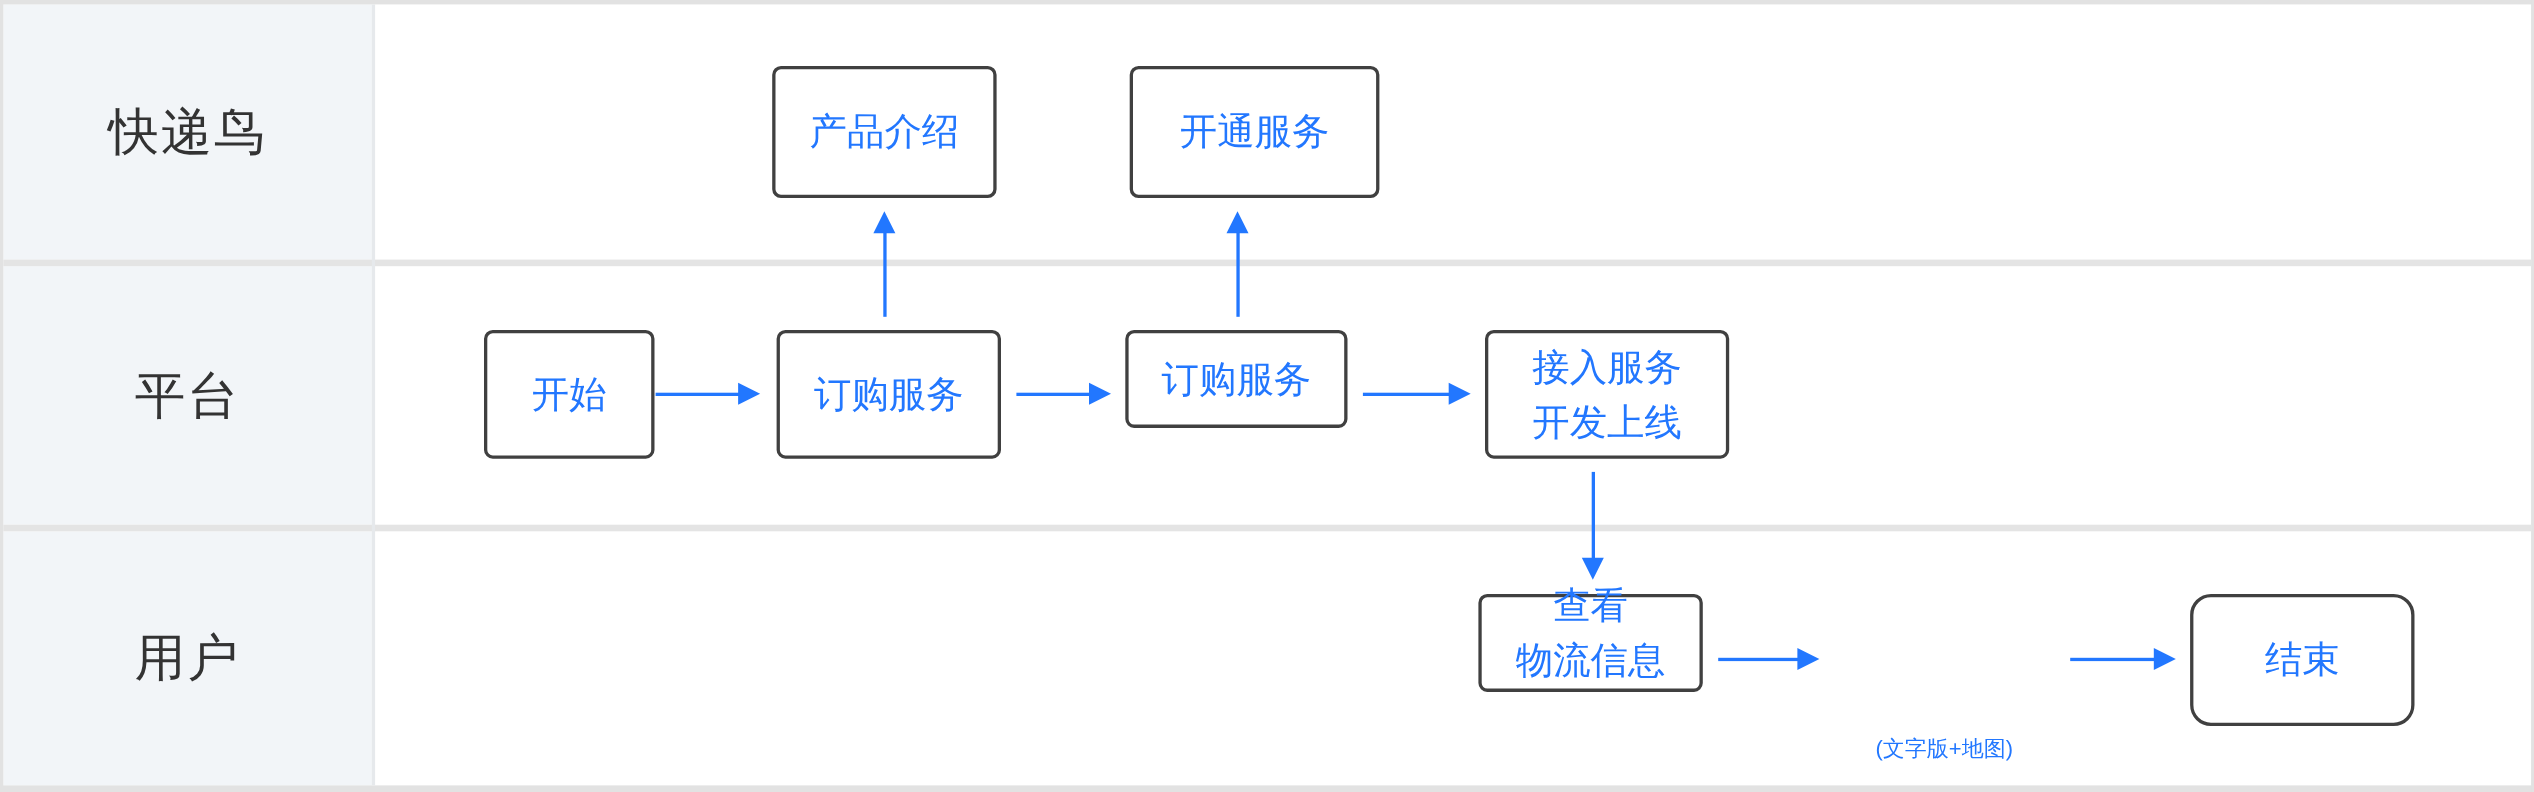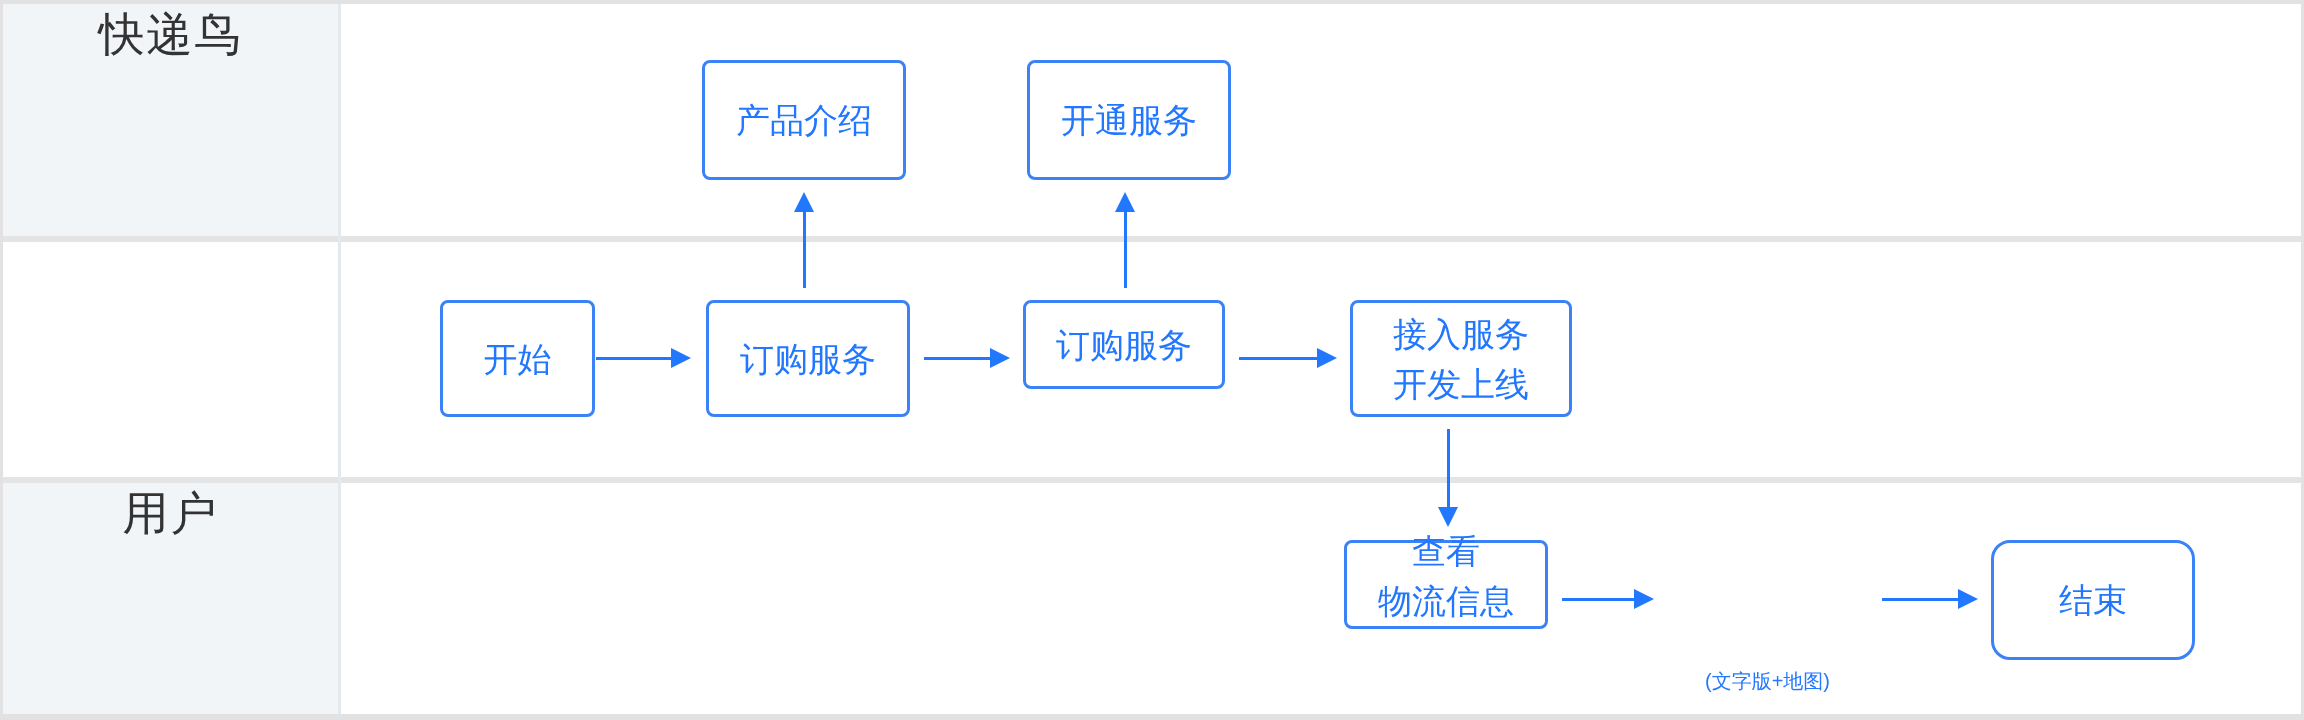--- a/index.html
+++ b/index.html
@@ -16,33 +16,33 @@
   .edge-bottom{left:0;top:714px;width:2304px;height:6px;}
   .edge-left{left:0;top:0;width:3px;height:720px;}
   .edge-right{left:2301px;top:0;width:3px;height:720px;}
   
   .h-divider{position:absolute;left:3px;width:2298px;height:6px;background:#e4e4e4;z-index:1;}
   .v-divider{position:absolute;left:338px;top:4px;width:3px;height:710px;background:#e6e9ec;z-index:2;}
   
   .lane-cell{
     position:absolute;left:3px;width:335px;
     background:#f2f5f8;
-    display:flex;align-items:flex-start;justify-content:center;
+    display:flex;align-items:center;justify-content:center;
     z-index:0;
   }
   .lane-label{
     color:#333333;
     font-size:46px;
     letter-spacing:2px;
   }
   
   .node{
     position:absolute;
     background:#ffffff;
-    border:3px solid #3b82f6;
+    border:3px solid #404040;
     border-radius:8px;
     display:flex;align-items:center;justify-content:center;
     z-index:3;
     box-sizing:border-box;
   }
   .node-label{
     color:#2277ff;
     font-size:34px;
     line-height:50px;
     text-align:center;
@@ -72,36 +72,39 @@
   }
 </style>
 </head>
 <body>
 
 <div class="canvas">
 
   <div class="lane-cell" style="top:4px;height:232px;">
     <span class="lane-label">快递鸟</span>
   </div>
+  <div class="lane-cell" style="top:242px;height:235px;">
+    <span class="lane-label">平台</span>
+  </div>
   <div class="lane-cell" style="top:483px;height:231px;">
     <span class="lane-label">用户</span>
   </div>
 
   <div class="h-divider" style="top:236px;"></div>
   <div class="h-divider" style="top:477px;"></div>
   <div class="v-divider"></div>
   <div class="edge edge-top"></div>
   <div class="edge edge-bottom"></div>
   <div class="edge edge-left"></div>
   <div class="edge edge-right"></div>
 
   <div class="node" style="left:702px;top:60px;width:204px;height:120px;">
     <span class="node-label">产品介绍</span>
   </div>
-  <div class="node" style="left:1027px;top:60px;width:204px;height:120px;">
+  <div class="node" style="left:1027px;top:60px;width:227px;height:120px;">
     <span class="node-label">开通服务</span>
   </div>
 
   <div class="node" style="left:440px;top:300px;width:155px;height:117px;">
     <span class="node-label">开始</span>
   </div>
   <div class="node" style="left:706px;top:300px;width:204px;height:117px;">
     <span class="node-label">订购服务</span>
   </div>
   <div class="node" style="left:1023px;top:300px;width:202px;height:89px;">

